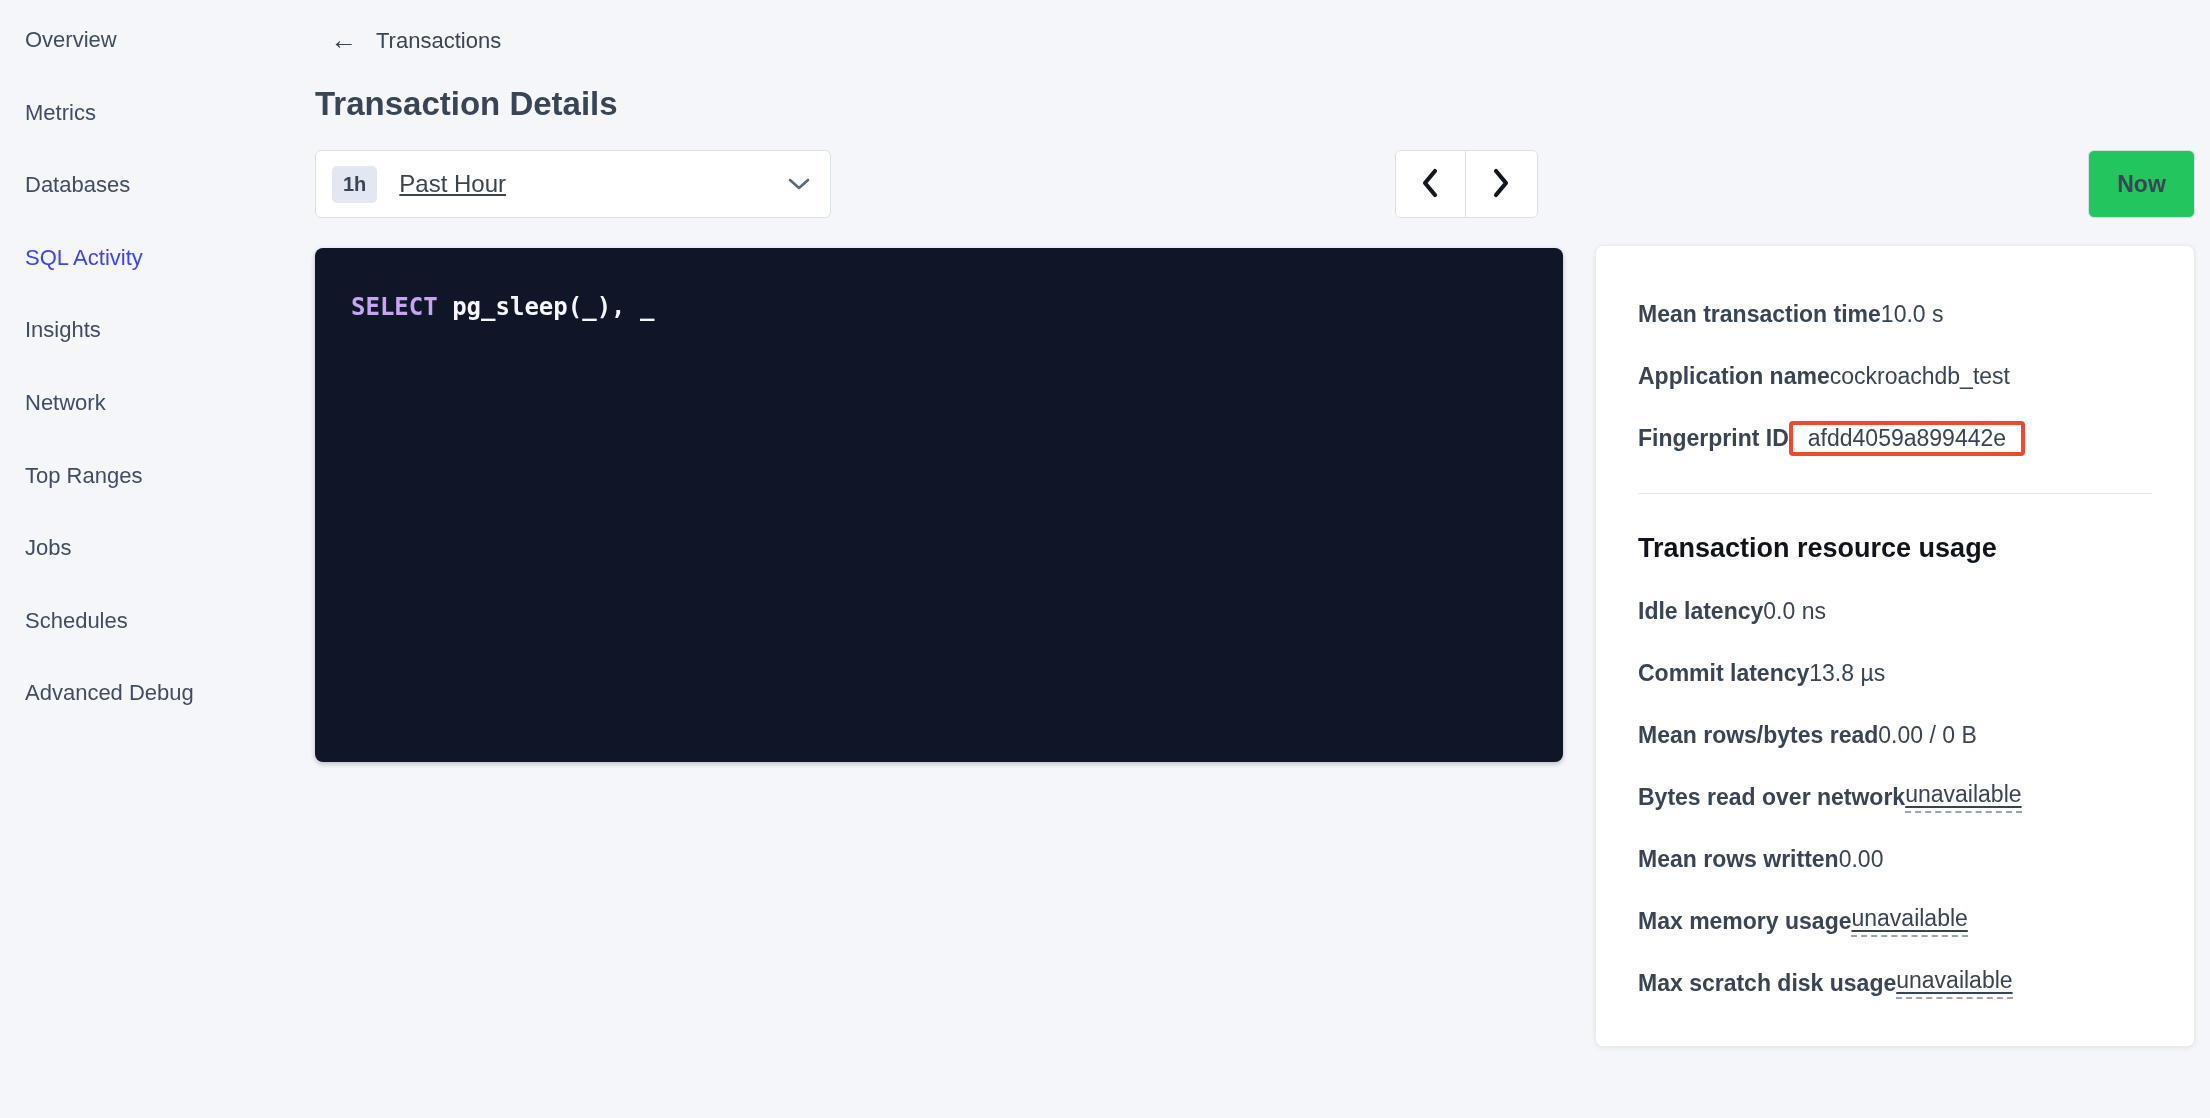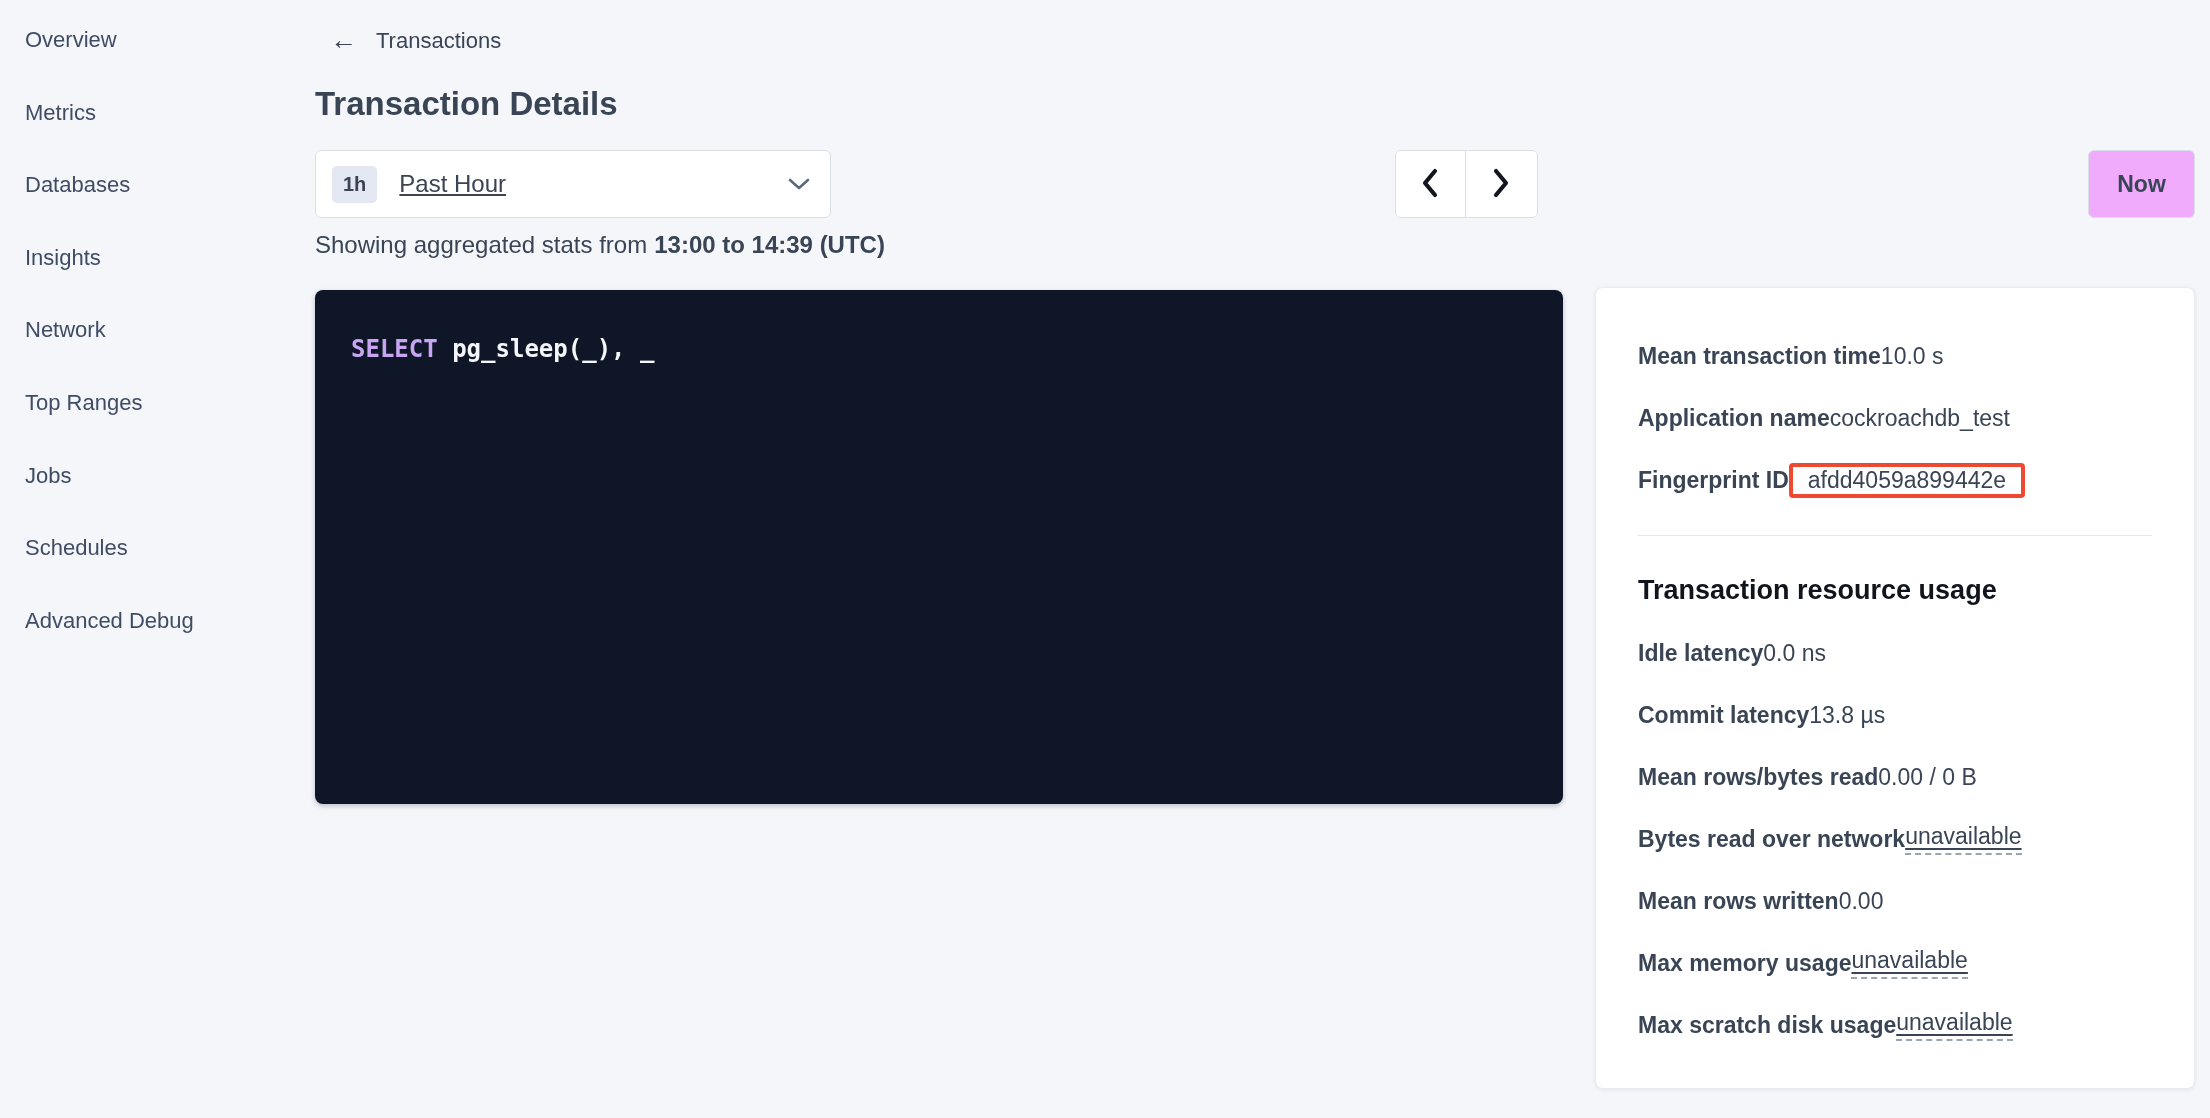--- a/index.html
+++ b/index.html
@@ -23,21 +23,21 @@
   .controls{display:flex;align-items:stretch;margin-top:26px;height:68px;justify-content:space-between;}
   .dropdown{width:516px;background:#fff;border:1px solid #d9dfe8;border-radius:6px;
             display:flex;align-items:center;padding:0 20px 0 16px;box-sizing:border-box;cursor:pointer;}
   .badge{background:#e3e7f1;border-radius:5px;font-weight:700;font-size:20px;padding:7px 11px;color:#394455;}
   .dd-label{margin-left:22px;font-size:24px;text-decoration:underline;}
   .dd-caret{margin-left:auto;display:flex;align-items:center;}
   .pager{display:flex;margin-left:30px;border:1px solid #d9dfe8;border-radius:6px;overflow:hidden;background:#fff;}
   .pager button{width:70.5px;border:none;background:#fff;display:flex;align-items:center;
                 justify-content:center;cursor:pointer;padding:0;}
   .pager button:first-child{border-right:1px solid #d9dfe8;}
-  .now-btn{margin-left:17px;width:107px;background:#f0abfc;border:1px solid #d9dfe8;border-radius:6px;
+  .now-btn{margin-left:17px;width:107px;background:#22c55e;border:1px solid #d9dfe8;border-radius:6px;
            font-family:inherit;font-size:23px;font-weight:600;color:#394455;cursor:pointer;}
 
   .stats{margin:12px 0 0;font-size:24px;line-height:30px;color:#394455;}
   .stats b{margin-left:7px;font-weight:700;}
 
   
   .content{display:flex;margin-top:30px;gap:32px;align-items:flex-start;}
   .sql-box{width:1248px;height:514px;background:#0e1627;border-radius:8px;box-sizing:border-box;
            padding:44px 36px;box-shadow:0 2px 5px rgba(14,22,39,.25);}
   .sql-box code{font-family:"DejaVu Sans Mono","Liberation Mono",monospace;font-weight:700;
@@ -59,20 +59,21 @@
 </head>
 <body>
 
 <div class="app">
 
   <nav class="sidebar">
     <ul>
       <li>Overview</li>
       <li>Metrics</li>
       <li>Databases</li>
+      <li class="active">SQL Activity</li>
       <li>Insights</li>
       <li>Network</li>
       <li>Top Ranges</li>
       <li>Jobs</li>
       <li>Schedules</li>
       <li>Advanced Debug</li>
     </ul>
   </nav>
 
   <main class="main">
@@ -106,21 +107,20 @@
           <span>
             <svg width="20" height="30" viewBox="0 0 20 30">
                 <polyline points="5,3 15,15 5,27" fill="none" stroke="#12161f" stroke-width="4.2" stroke-linecap="round" stroke-linejoin="round"></polyline>
               </svg>
           </span>
         </button>
       </div>
       <button class="now-btn">Now</button>
     </div>
 
-    <p class="stats"><span>Showing aggregated stats from</span><b>13:00 to 14:39 (UTC)</b></p>
 
     <div class="content">
 
       <div class="sql-box">
         <code><span class="kw">SELECT</span><span> pg_sleep(_), _</span></code>
       </div>
 
       <aside class="card">
         <div class="row">
           <span class="lbl">Mean transaction time</span>

